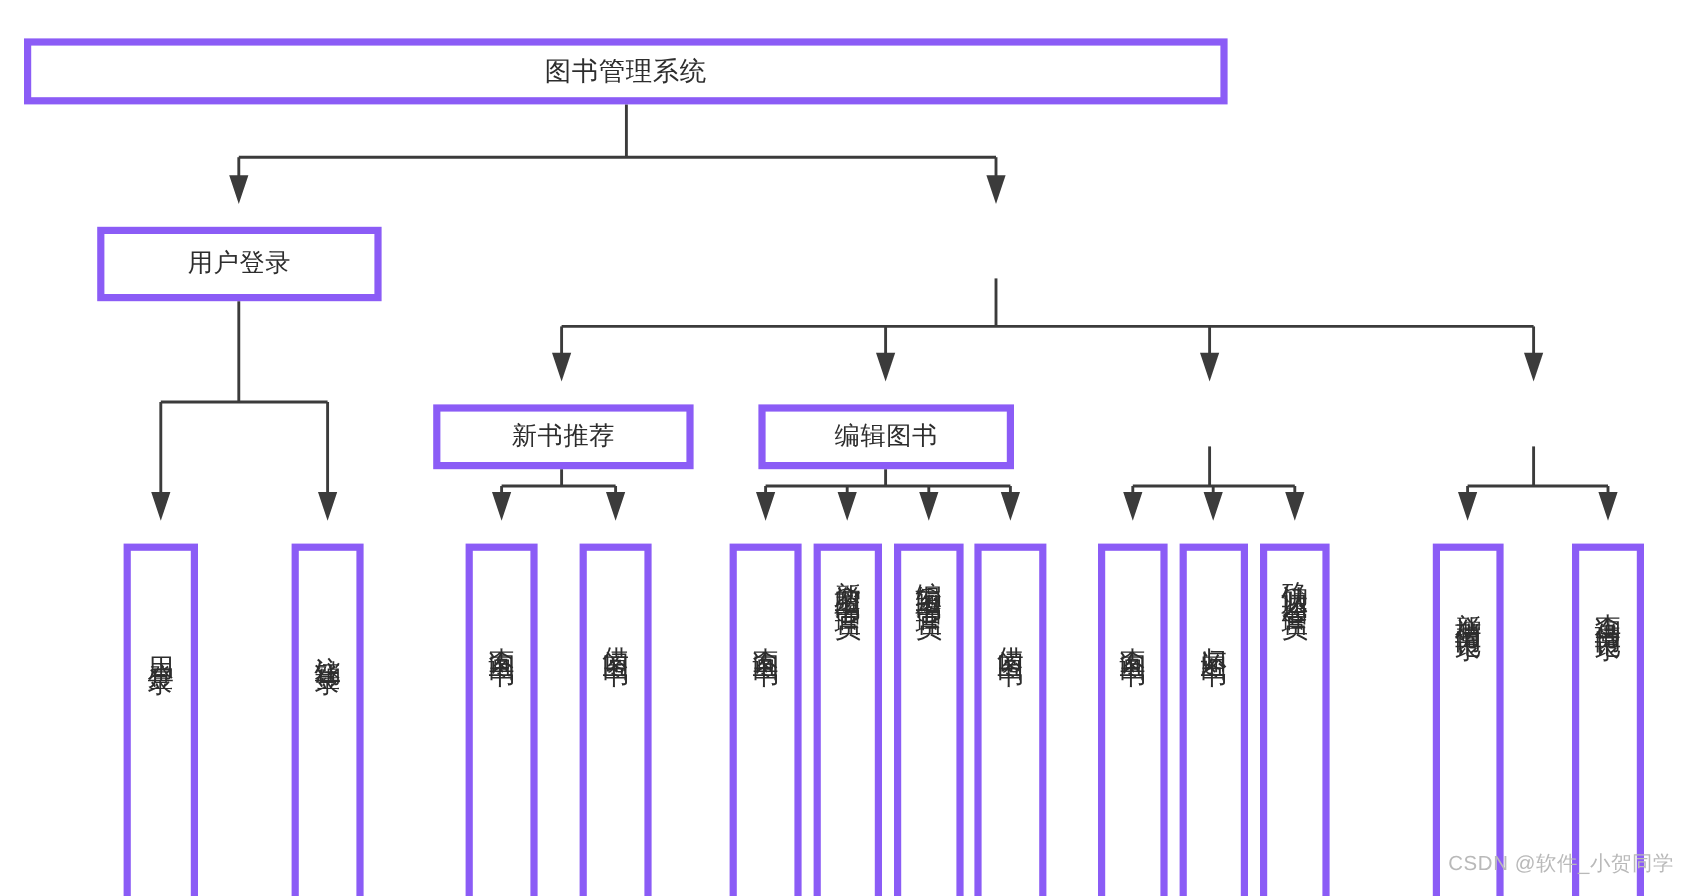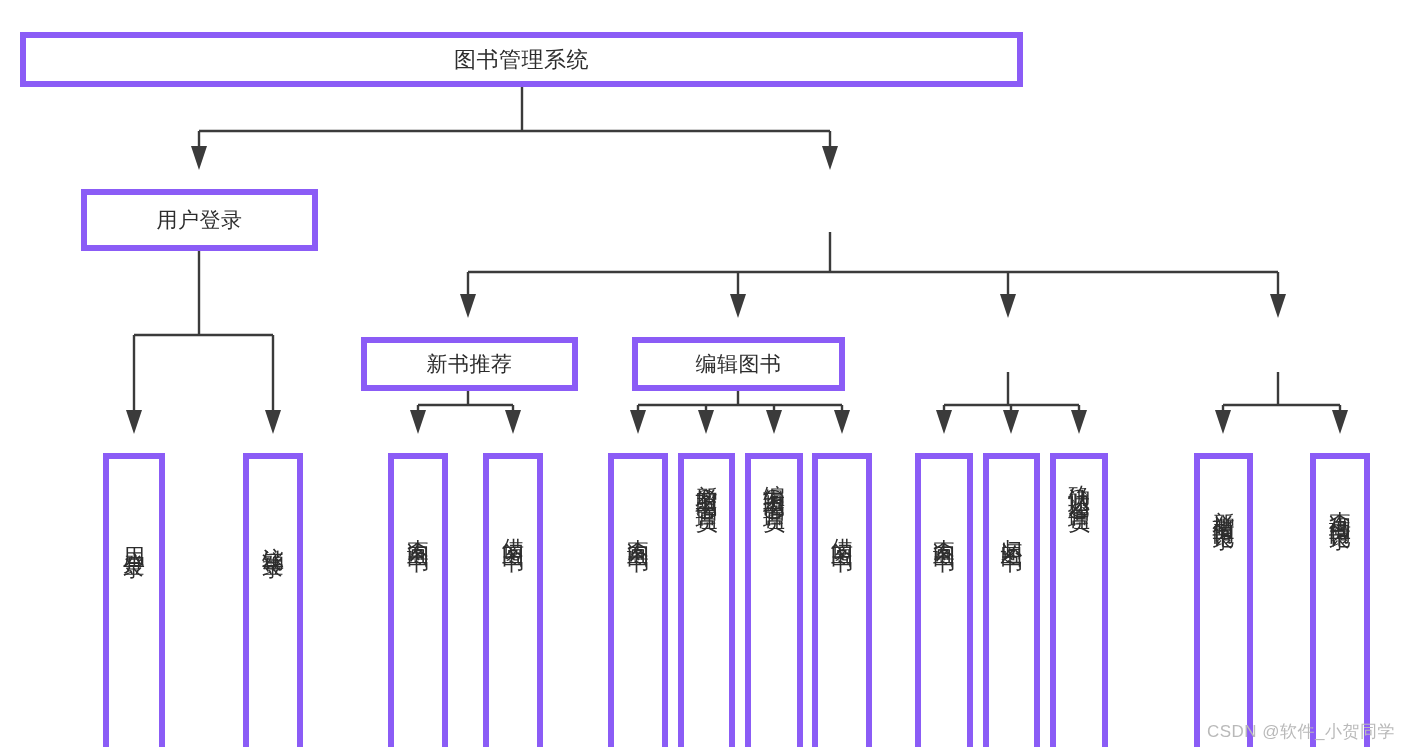--- a/index.html
+++ b/index.html
@@ -62,21 +62,21 @@
   #wires path, #wires line{
     stroke:#3b3b3b;
     stroke-width:2.4;
     fill:none;
   }
   #wires polygon{fill:#3b3b3b;}
   
   .watermark{
     position:absolute;
     right:10px;
-    bottom:4px;
+    bottom:16px;
     font-size:17px;
     color:#b9b9b9;
     letter-spacing:0.5px;
     white-space:nowrap;
     user-select:none;
     text-align:right;
   }
 </style>
 </head>
 <body>

